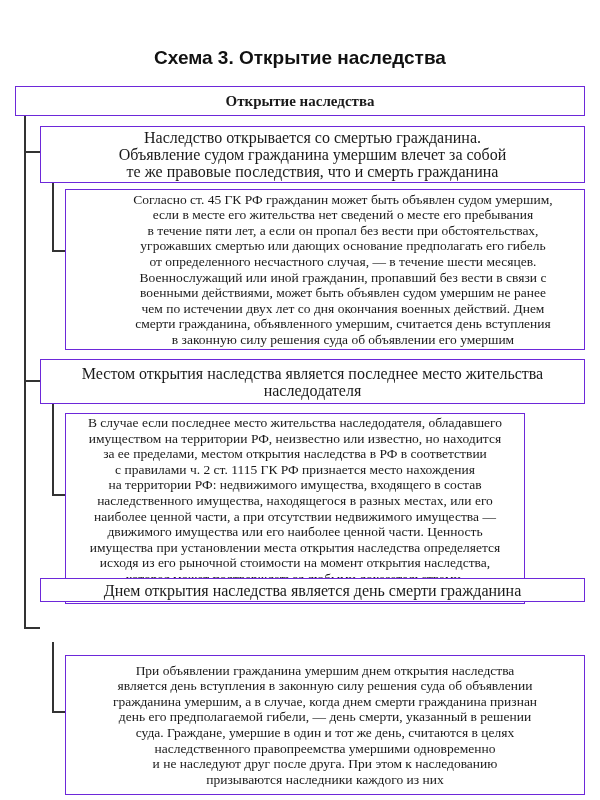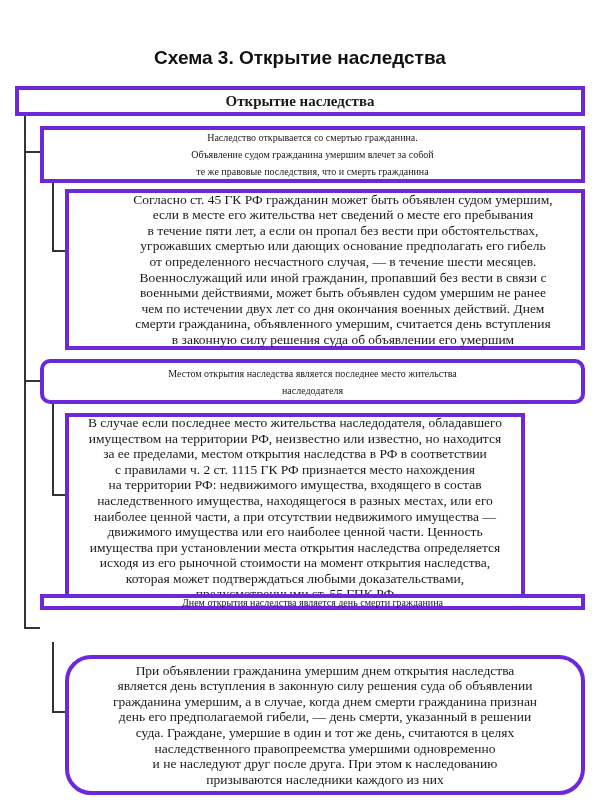--- a/index.html
+++ b/index.html
@@ -20,37 +20,37 @@
     width: 100%;
     text-align: center;
     font-family: "Liberation Sans", "DejaVu Sans", sans-serif;
     font-weight: bold;
     font-size: 19px;
     color: #111111;
   }
   .box {
     position: absolute;
     box-sizing: border-box;
-    border: 4px solid #6d28d9;
+    border: 1px solid #6d28d9;
     background: #ffffff;
     display: flex;
     align-items: center;
     justify-content: center;
     text-align: center;
   }
   .box-text {
     white-space: pre-line;
     padding: 1px 6px;
   }
   .root-box .box-text {
     font-weight: bold;
     font-size: 15px;
   }
   .lvl2 .box-text {
-    font-size: 10px;
+    font-size: 16px;
     line-height: 17px;
   }
   .lvl3 .box-text {
     font-size: 13.5px;
     line-height: 15.6px;
   }
   .line {
     position: absolute;
     background: #333333;
   }
@@ -110,45 +110,45 @@
 в течение пяти лет, а если он пропал без вести при обстоятельствах,
 угрожавших смертью или дающих основание предполагать его гибель
 от определенного несчастного случая, — в течение шести месяцев.
 Военнослужащий или иной гражданин, пропавший без вести в связи с
 военными действиями, может быть объявлен судом умершим не ранее
 чем по истечении двух лет со дня окончания военных действий. Днем
 смерти гражданина, объявленного умершим, считается день вступления
 в законную силу решения суда об объявлении его умершим</span>
   </div>
 
-  <div class="box lvl2" style="left:40px; top:318px; width:545px; height:45px;border-radius:10px;">
+  <div class="box lvl2" style="left:40px; top:318px; width:545px; height:45px;">
     <span class="box-text">Местом открытия наследства является последнее место жительства
 наследодателя</span>
   </div>
 
   <div class="box lvl3" style="left:65px; top:372px; width:460px; height:191px;">
     <span class="box-text">В случае если последнее место жительства наследодателя, обладавшего
 имуществом на территории РФ, неизвестно или известно, но находится
 за ее пределами, местом открытия наследства в РФ в соответствии
 с правилами ч. 2 ст. 1115 ГК РФ признается место нахождения
 на территории РФ: недвижимого имущества, входящего в состав
 наследственного имущества, находящегося в разных местах, или его
 наиболее ценной части, а при отсутствии недвижимого имущества —
 движимого имущества или его наиболее ценной части. Ценность
 имущества при установлении места открытия наследства определяется
 исходя из его рыночной стоимости на момент открытия наследства,
 которая может подтверждаться любыми доказательствами,
 предусмотренными ст. 55 ГПК РФ</span>
   </div>
 
-  <div class="box lvl2" style="left:40px; top:553px; width:545px; height:16px;">
+  <div class="box lvl2" style="left:40px; top:537px; width:545px; height:24px;">
     <span class="box-text">Днем открытия наследства является день смерти гражданина</span>
   </div>
 
-  <div class="box lvl3" style="left:65px; top:614px; width:520px; height:140px;border-radius:26px;">
+  <div class="box lvl3" style="left:65px; top:614px; width:520px; height:140px;">
     <span class="box-text">При объявлении гражданина умершим днем открытия наследства
 является день вступления в законную силу решения суда об объявлении
 гражданина умершим, а в случае, когда днем смерти гражданина признан
 день его предполагаемой гибели, — день смерти, указанный в решении
 суда. Граждане, умершие в один и тот же день, считаются в целях
 наследственного правопреемства умершими одновременно
 и не наследуют друг после друга. При этом к наследованию
 призываются наследники каждого из них</span>
   </div>
 

